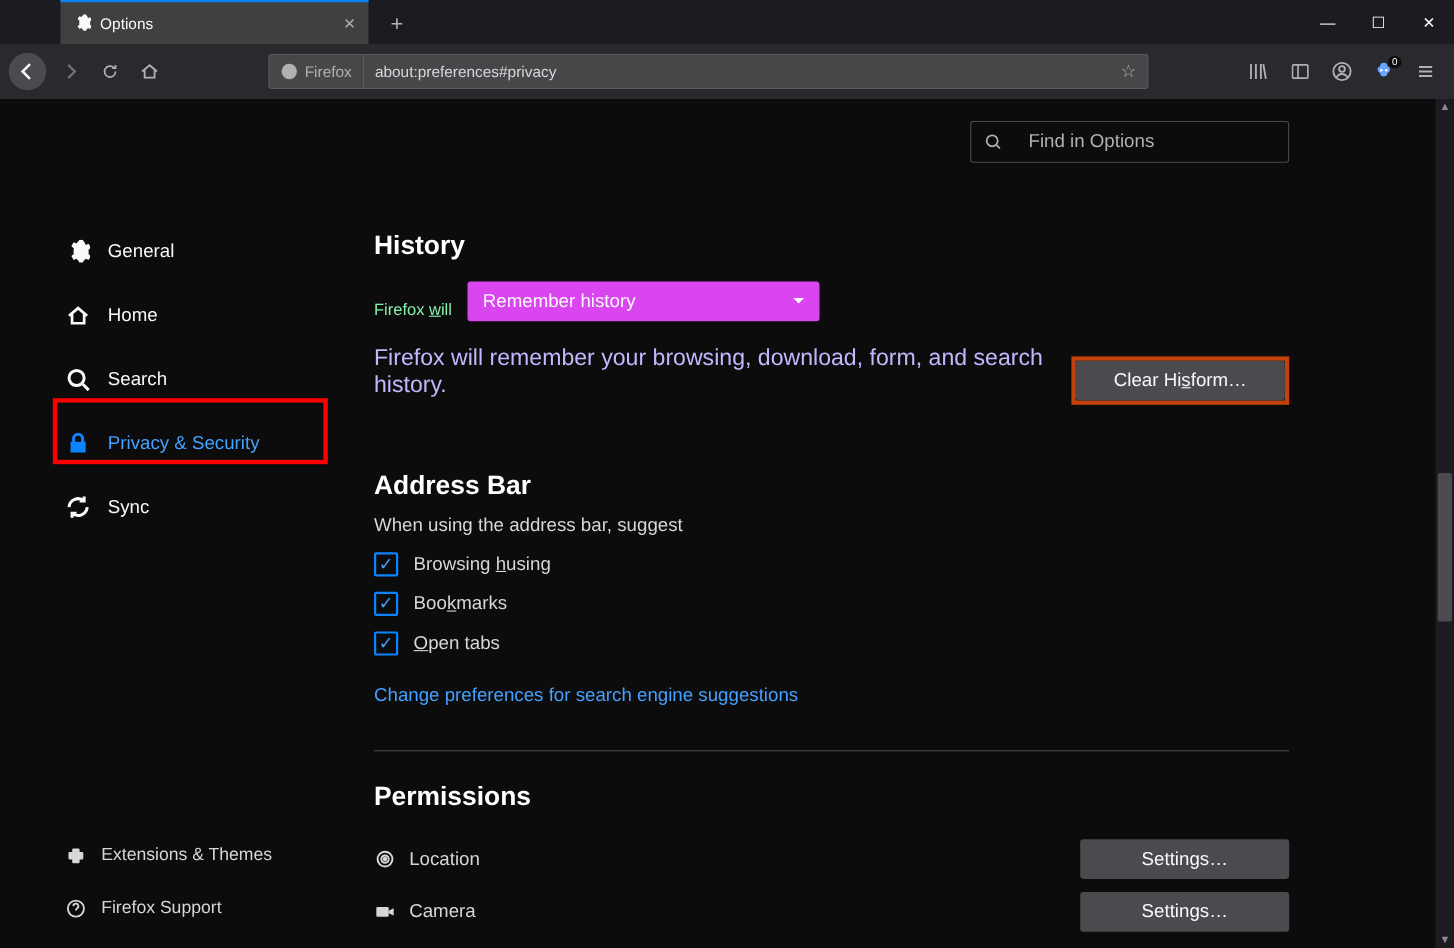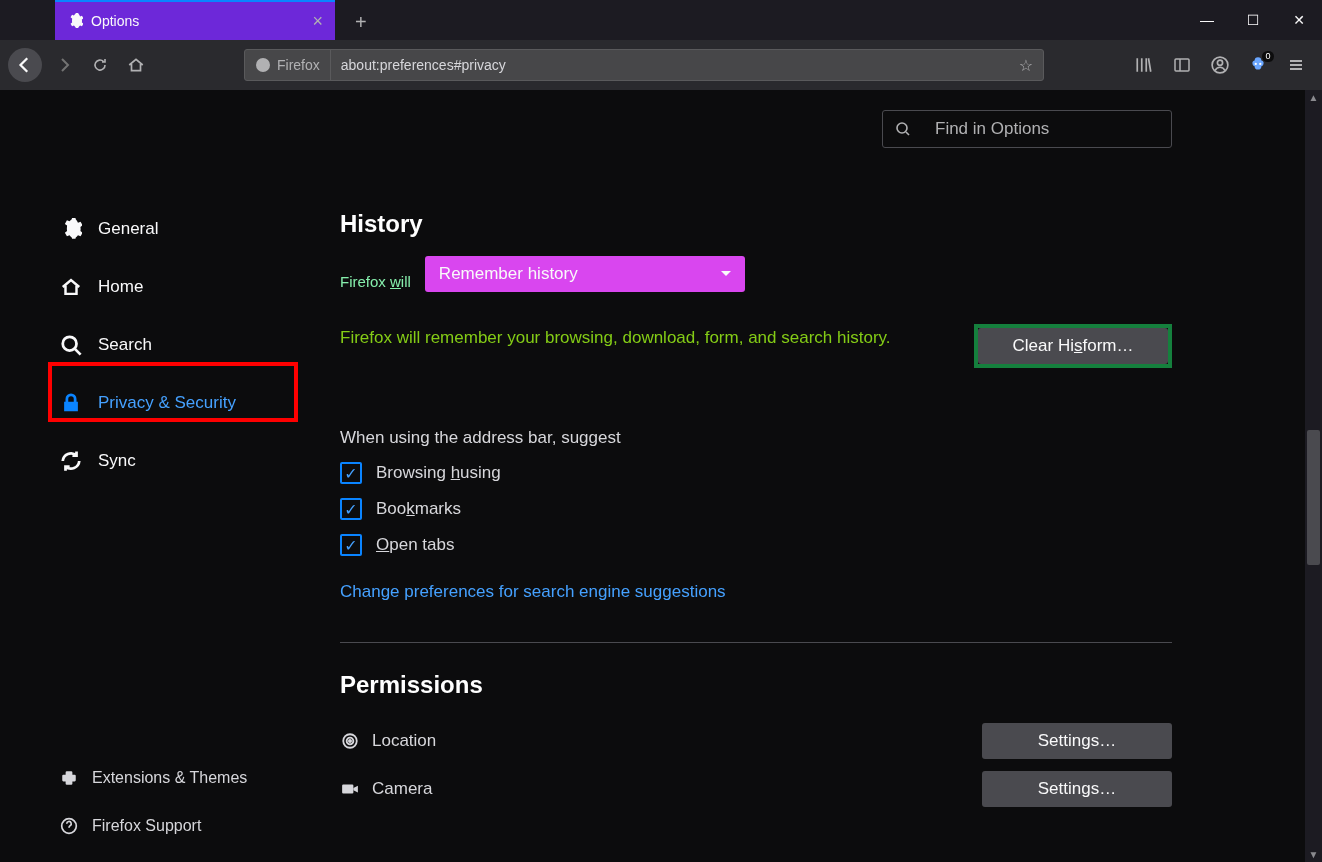--- a/index.html
+++ b/index.html
@@ -1,20 +1,20 @@
 <!DOCTYPE html>
 <html><head>
 <meta charset="utf-8">
 <style>
   * { margin:0; padding:0; box-sizing:border-box; font-family:"Segoe UI",Arial,sans-serif; }
   body { background:#0c0c0d; color:#d7d7db; width:1322px; height:862px; overflow:hidden; position:relative; }
 
   
   .tabstrip { height:40px; background:#1c1b22; display:flex; align-items:flex-end; }
-  .tab { height:40px; width:280px; margin-left:55px; background:#6d28d9; border-top:2px solid #0a84ff; display:flex; align-items:center; padding:0 12px; color:#f9f9fa; font-size:14px; }
+  .tab { height:40px; width:280px; margin-left:55px; background:#404040; border-top:2px solid #0a84ff; display:flex; align-items:center; padding:0 12px; color:#f9f9fa; font-size:14px; }
   .tab .gear { width:16px; height:16px; margin-right:8px; }
   .tab .close { margin-left:auto; font-size:18px; color:#b1b1b3; }
   .newtab { color:#b1b1b3; font-size:20px; margin-left:14px; padding:6px; }
 
   .window-controls { position:absolute; top:0; right:0; height:40px; display:flex; align-items:center; color:#f9f9fa; }
   .window-controls span { width:46px; height:40px; display:flex; align-items:center; justify-content:center; font-size:14px; }
 
   
   .navbar { height:50px; background:#2a2a2e; display:flex; align-items:center; padding:0 8px; color:#b1b1b3; }
   .nav-btn { width:36px; height:36px; display:flex; align-items:center; justify-content:center; border-radius:4px; }
@@ -43,23 +43,23 @@
   .main { flex:1; padding:20px 150px 0 40px; position:relative; overflow:hidden; }
   .search-opts { position:absolute; top:20px; right:150px; width:290px; height:38px; border:1px solid #4a4a4f; border-radius:3px; display:flex; align-items:center; padding:0 12px; color:#b1b1b3; font-size:17px;gap:16px; }
   .search-opts svg { margin-right:8px; }
 
   .section { margin-top:100px; }
   .section h2 { font-size:24px; font-weight:600; color:#fff; margin-bottom:18px; }
   .row { display:flex; align-items:center; margin-bottom:16px; }
   .label17 { font-size:15px; color:#86efac;margin-top:14px; }
   .select-box { background:#d946ef; height:36px; border-radius:3px; display:flex; align-items:center; padding:0 40px 0 14px; font-size:17px; color:#f9f9fa; margin-left:14px; position:relative; min-width:320px; }
   .select-box::after { content:""; position:absolute; right:14px; top:15px; border:5px solid transparent; border-top-color:#f9f9fa; }
-  .desc { font-size:17px; color:#84cc16; }
+  .desc { font-size:21px; color:#c4b5fd; }
   .btn { background:#4a4a4f; height:36px; border-radius:3px; display:flex; align-items:center; justify-content:center; padding:0 22px; font-size:17px; color:#f9f9fa; min-width:190px; }
-  .highlight2 { border:4px solid #15803d; padding:0;margin-top:16px; }
+  .highlight2 { border:4px solid #c2410c; padding:0;margin-top:16px; }
   .hist-row { display:flex; align-items:center; justify-content:space-between; }
 
   .section2 { margin-top:60px; }
   .section2 h2 { font-size:24px; font-weight:600; color:#fff; margin-bottom:12px; }
   .sub { font-size:17px; color:#d7d7db; margin-bottom:14px; }
   .chk-row { display:flex; align-items:center; margin-bottom:14px; }
   .chk { width:22px; height:22px; border:2px solid #0a84ff; border-radius:2px; margin-right:14px; display:flex; align-items:center; justify-content:center; color:#45a1ff; font-size:16px; }
   .chk-label { font-size:17px; color:#d7d7db; }
   .link { color:#45a1ff; font-size:17px; margin-top:12px; display:inline-block; }
 
@@ -255,20 +255,21 @@
           <div class="btn">
             <span>Clear Hi</span>
               <span class="underline">s</span>
               <span>form…</span>
           </div>
         </div>
       </div>
     </div>
 
     <div class="section2">
+      <h2>Address Bar</h2>
       <div class="sub">When using the address bar, suggest</div>
       <div class="chk-row">
         <div class="chk">✓</div>
         <span class="chk-label"><span>Browsing </span><span class="underline">h</span><span>using</span></span>
       </div>
       <div class="chk-row">
         <div class="chk">✓</div>
         <span class="chk-label"><span>Boo</span><span class="underline">k</span><span>marks</span></span>
       </div>
       <div class="chk-row">

